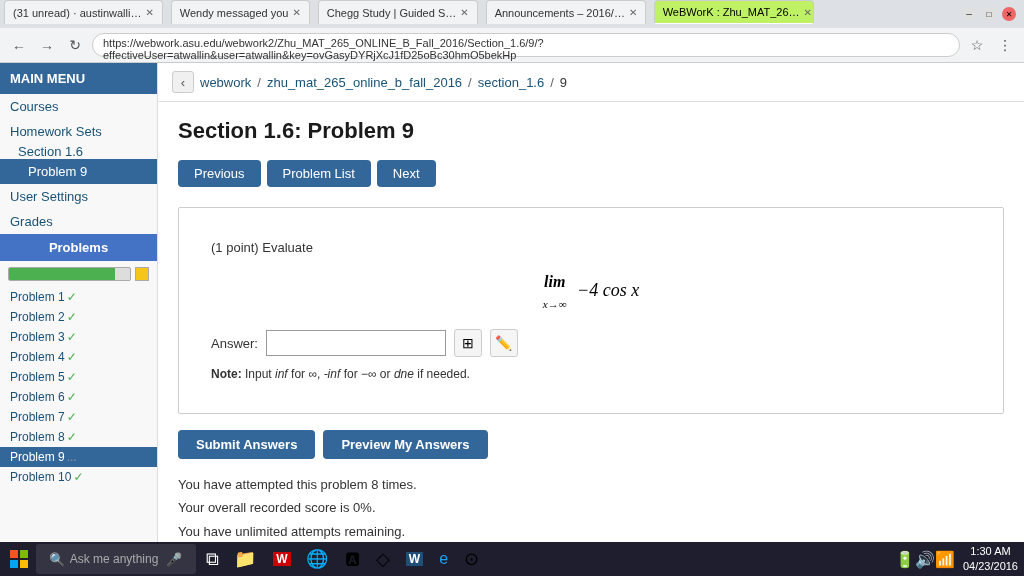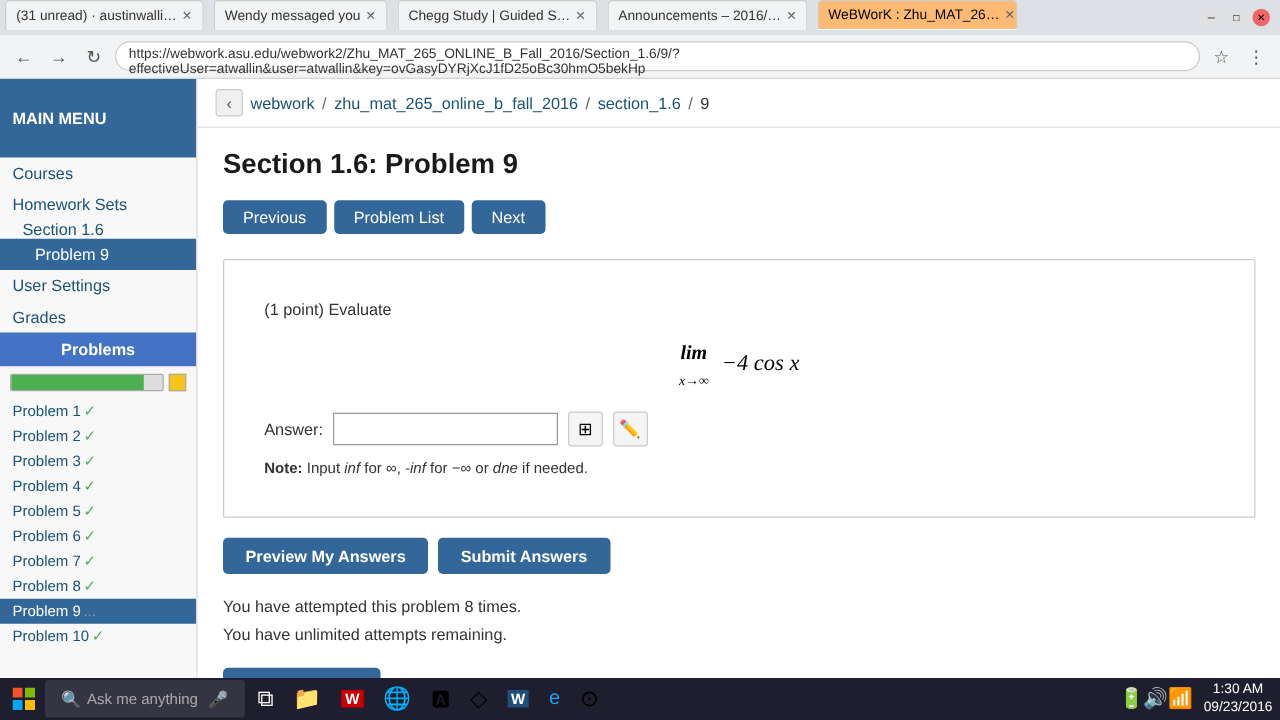--- a/index.html
+++ b/index.html
@@ -28,21 +28,21 @@
       font-size: 11px;
       max-width: 160px;
       height: 24px;
       white-space: nowrap;
       overflow: hidden;
       text-overflow: ellipsis;
       cursor: pointer;
       color: #333;
     }
     .tab.active {
-      background: #fdba74;
+      background: #bef264;
       border-bottom: 1px solid #fff;
       color: #000;
       z-index: 1;
     }
     .tab-close {
       margin-left: 4px;
       font-size: 10px;
       color: #666;
     }
     .address-bar {
@@ -93,21 +93,21 @@
       width: 158px;
       background: #f8f8f8;
       border-right: 1px solid #ddd;
       overflow-y: auto;
       flex-shrink: 0;
     }
     .sidebar-header {
       background: #336699;
       color: #fff;
       font-weight: bold;
-      padding: 24px 10px;
+      padding: 8px 10px;
       font-size: 13px;
     }
     .sidebar-link {
       display: block;
       padding: 5px 10px;
       color: #1a5276;
       text-decoration: none;
       font-size: 13px;
       cursor: pointer;
     }
@@ -517,27 +517,28 @@
           </button>
         </div>
 
         <p class="note-text">
           <strong>Note:</strong> Input <em>inf</em> for ∞, <em>-inf</em> for −∞ or <em>dne</em> if needed.
         </p>
       </div>
 
       
       <div class="submit-buttons">
+        <button class="btn-submit">Submit Answers</button>
         <button class="btn-submit">Preview My Answers</button>
-        <button class="btn-submit">Submit Answers</button>
       </div>
 
       
       <div class="attempt-info">
         <div>You have attempted this problem 8 times.</div>
+        <div>Your overall recorded score is 0%.</div>
         <div>You have unlimited attempts remaining.</div>
       </div>
 
       
       <button class="email-btn">Email attempted</button>
     </div>
   </div>
 </div>
 
 <div class="taskbar">
@@ -578,16 +579,16 @@
   <div class="taskbar-item">
     <span style="color:#1da1f2; font-size:16px;">e</span>
   </div>
   <div class="taskbar-item">
     <span>⊙</span>
   </div>
   <div class="taskbar-right">
     <span style="font-size:16px;">🔋🔊📶</span>
     <div class="taskbar-clock">
       <div>1:30 AM</div>
-      <div>09/23/2016</div>
+      <div>04/23/2016</div>
     </div>
   </div>
 </div>
 
 </body></html>

